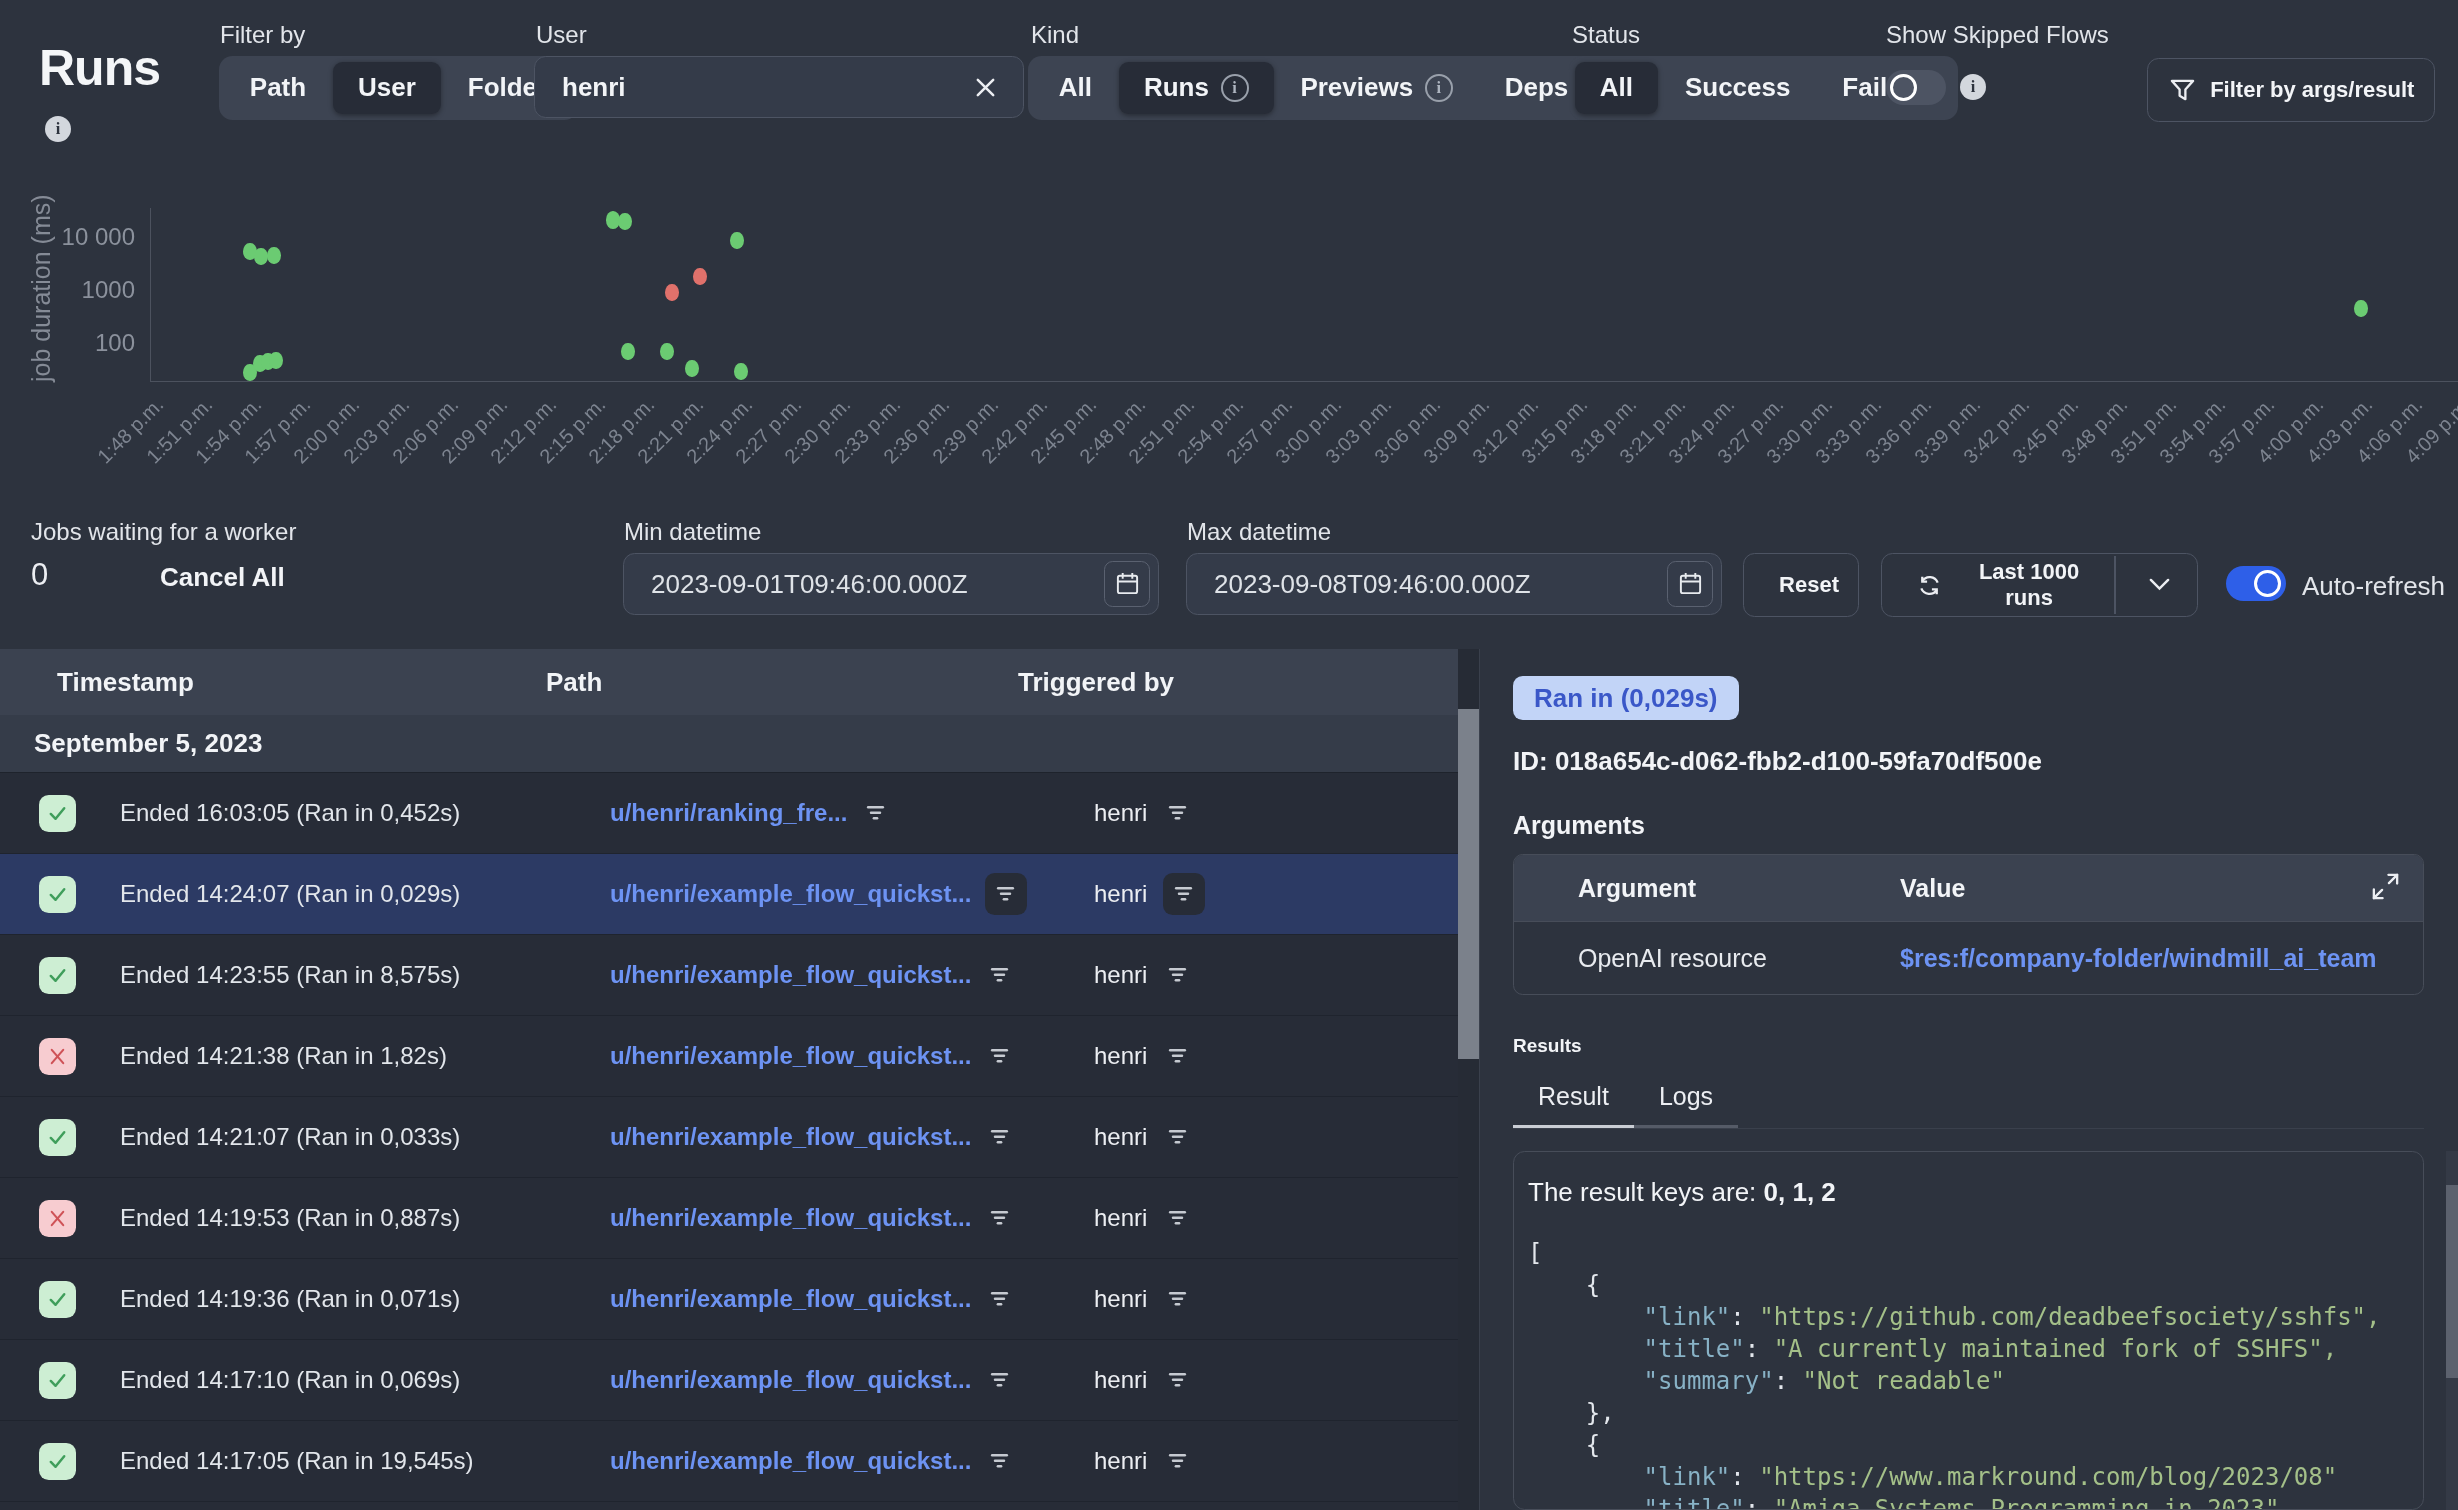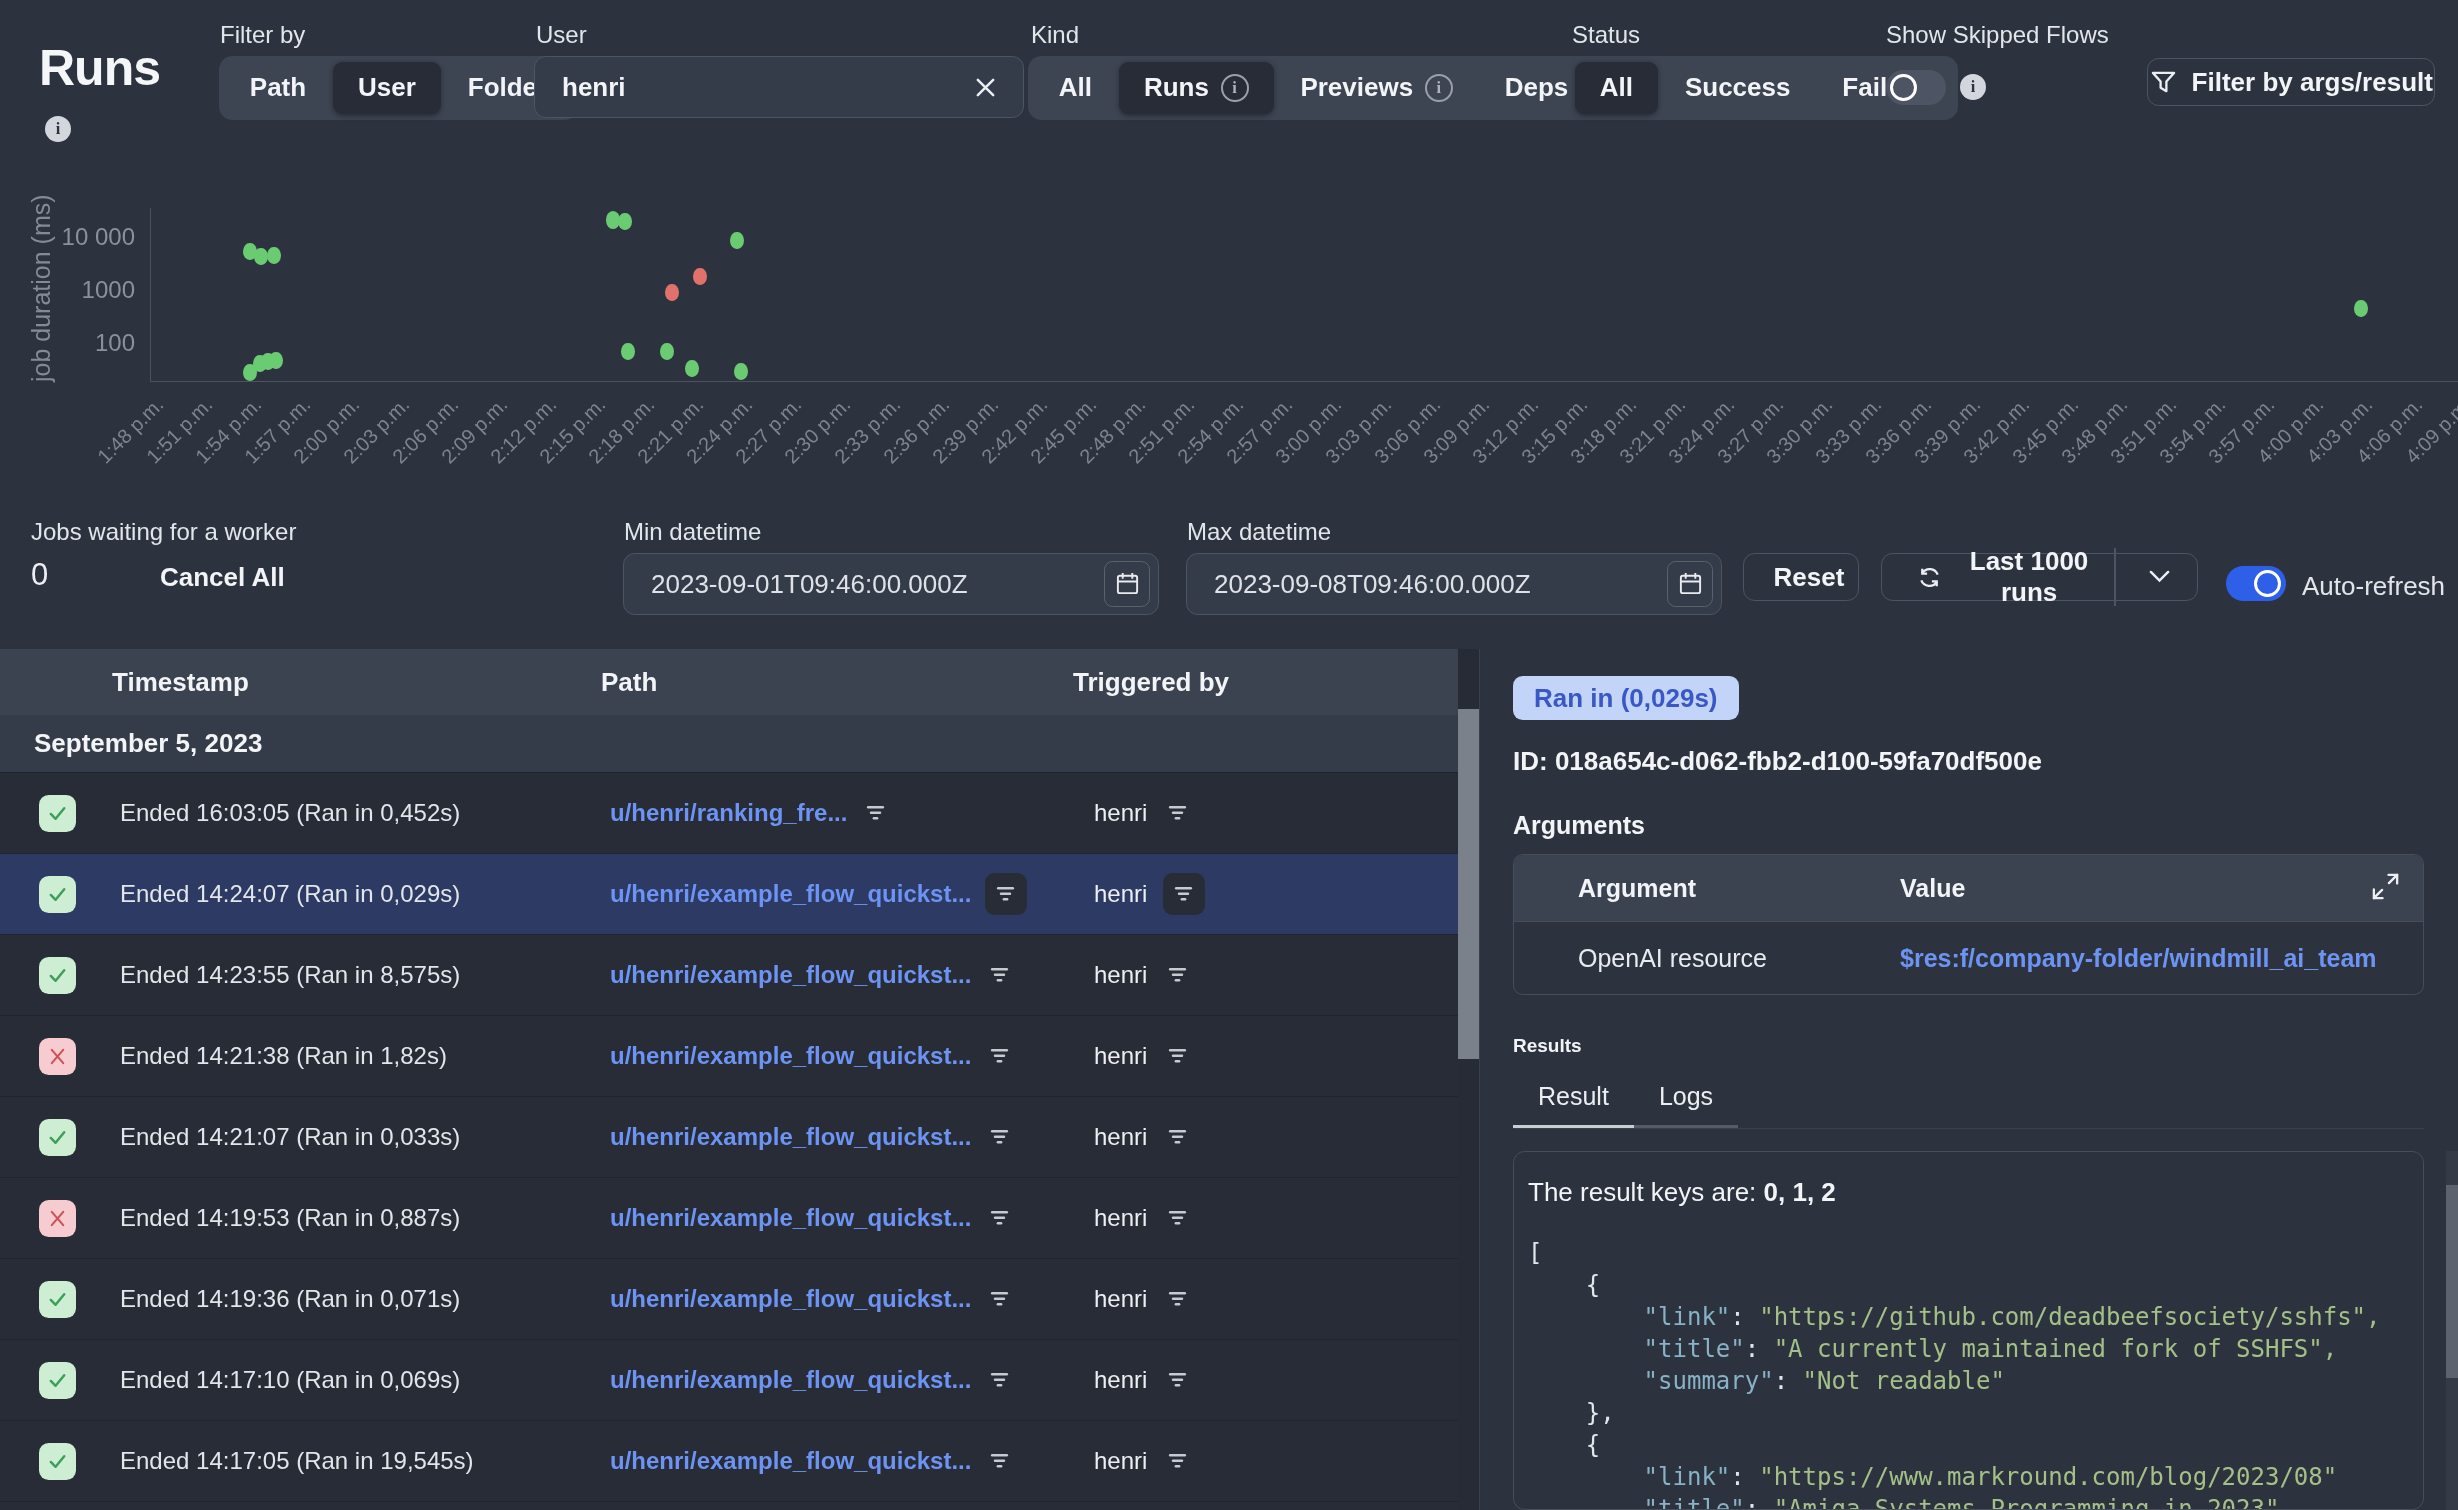--- a/index.html
+++ b/index.html
@@ -42,22 +42,22 @@
   }
   .toggle { width:60px; height:35px; border-radius:17.4px; position:relative; cursor:pointer; }
   .toggle .knob {
     position:absolute; top:3.9px; width:27px; height:27px; border-radius:50%;
     border:3.4px solid #ffffff; background:transparent;
   }
   .toggle.off { background:#4d5463; } .toggle.off .knob { left:3.9px; }
   .toggle.on { background:#2e5fe8; } .toggle.on .knob { right:4.8px; }
   .btn-outline {
     display:inline-flex; align-items:center; justify-content:center; gap:13.5px;
-    border:1.4px solid #4d5463; border-radius:11.6px; height:48px;
-    font-size:26px; font-weight:bold; color:#f2f4f7; cursor:pointer; background:transparent;
+    border:1.4px solid #4d5463; border-radius:11.6px; height:64px;
+    font-size:22px; font-weight:bold; color:#f2f4f7; cursor:pointer; background:transparent;
   }
 
   
   #plot { border-left:1.9px solid #4c525e; border-bottom:1.9px solid #4c525e; }
   .ytick { position:absolute; width:106px; text-align:right; font-size:24px; color:#8b919c; }
   .ylab {
     position:absolute; font-size:25px; color:#858b96;
     transform:rotate(-90deg); transform-origin:left top; white-space:nowrap;
   }
   .xtick {
@@ -333,21 +333,21 @@
   </div>
 
   <div class="abs toggle on" style="left:2226px;top:50px;">
       <span class="knob"></span>
     </div>
   <div class="abs filter-label" style="left:2302px;top:55px;font-size:26px;">Auto-refresh</div>
 </div>
 
 <div class="abs" id="table-area" style="left:0;top:649px;width:1458px;height:861px;">
   <div class="t-header">
-    <span style="margin-left:112px;width:489px;">Timestamp</span>
+    <span style="margin-left:57px;width:489px;">Timestamp</span>
     <span style="width:472px;">Path</span>
     <span>Triggered by</span>
   </div>
   <div class="t-section">September 5, 2023</div>
   <div id="table-rows">
       <div class="t-row">
         <span class="status-badge success">
           <svg width="23" height="23" viewBox="0 0 24 24">
             <path d="M5 12.5 L10 17.5 L19 6.5" fill="none" stroke="#3f9e5b" stroke-width="2.6" stroke-linecap="round" stroke-linejoin="round"></path>
           </svg>

